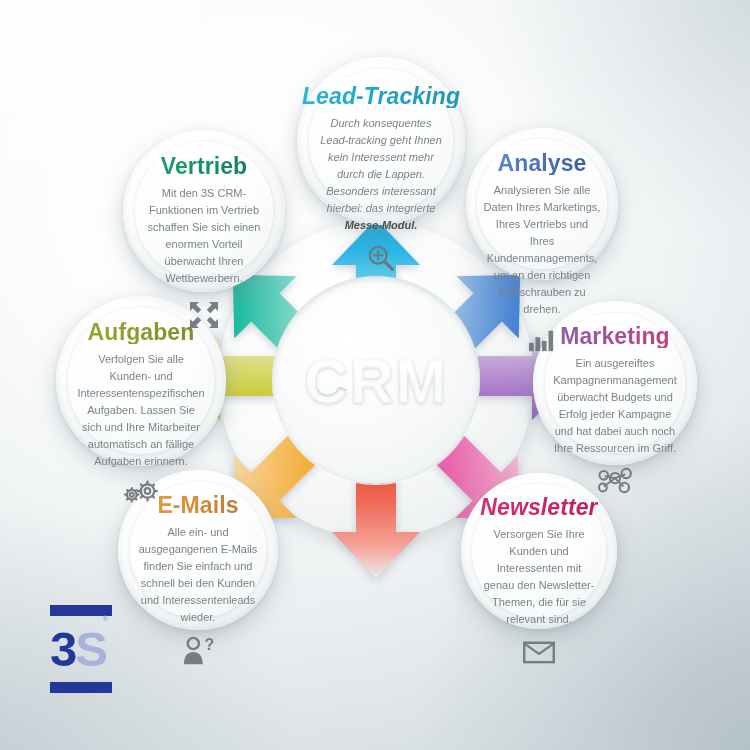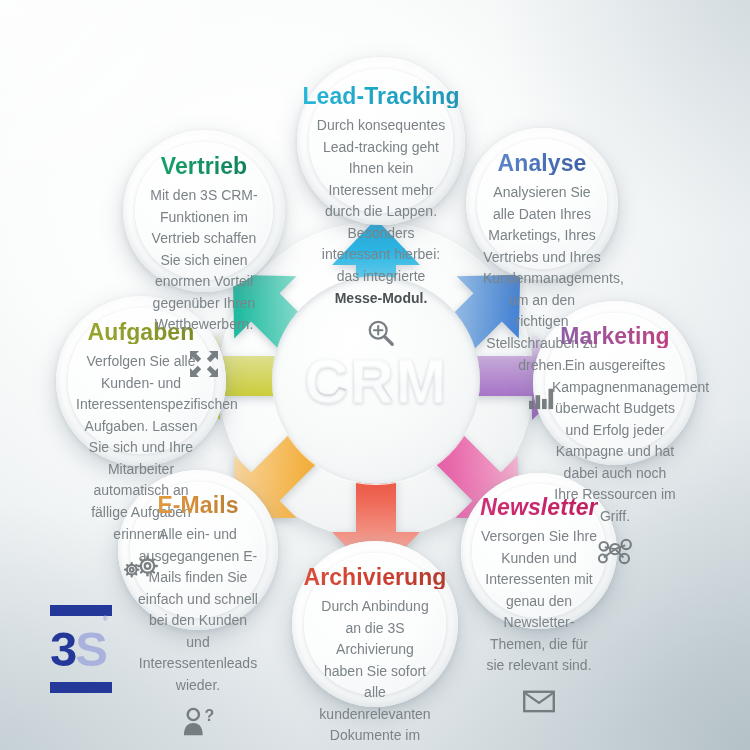--- a/index.html
+++ b/index.html
@@ -62,29 +62,29 @@
   .bubble::before{
     content:"";position:absolute;border-radius:50%;
     left:7.2%;top:7.2%;width:85.6%;height:85.6%;
     background:radial-gradient(circle at 36% 24%, #ffffff 0%, #fcfdfd 52%, #f5f7f8 82%, #eef1f2 100%);
     box-shadow:inset 0 2px 5px rgba(255,255,255,.95), 0 1px 4px rgba(165,178,186,.38);
   }
   .b-content{position:absolute;inset:0;z-index:2;
     display:flex;flex-direction:column;align-items:center;
     text-align:center;box-sizing:border-box;}
   .b-title{font-size:23px;font-weight:700;line-height:1.05;letter-spacing:.1px;white-space:nowrap;}
-  .b-desc{font-size:14px;line-height:1.54;color:#7b8387;margin-top:7px;
+  .b-desc{font-size:11px;line-height:1.54;color:#7b8387;margin-top:7px;
           max-width:132px;font-weight:400;}
   .b-desc b{color:#4b5155;font-weight:700;}
   .b-icon{margin-top:9px;opacity:.92;}
   .b-icon svg{display:block;}
 
   
   #b-lead      {left:297px;top:57px; width:168px;height:168px;}
-  #b-lead  .b-content{padding-top:27px;}
+  #b-lead  .b-content{padding-top:27px;font-style:italic;}
   #b-analyse   {left:466px;top:128px;width:152px;height:152px;}
   #b-analyse .b-content{padding-top:23px;text-align:center;}
   #b-marketing {left:533px;top:301px;width:164px;height:164px;}
   #b-marketing .b-content{padding-top:23px;}
   #b-newsletter{left:461px;top:473px;width:156px;height:156px;}
   #b-newsletter .b-content{padding-top:22px;}
   #b-archiv    {left:292px;top:541px;width:166px;height:166px;}
   #b-archiv .b-content{padding-top:24px;}
   #b-email     {left:118px;top:470px;width:160px;height:160px;}
   #b-email .b-content{padding-top:23px;}
@@ -304,33 +304,20 @@
       <div class="b-desc" style="max-width:118px;">Versorgen Sie Ihre Kunden und Interessenten mit genau den Newsletter-Themen, die für sie relevant sind.</div>
       <div class="b-icon" style="margin-top:12px;">
         <svg width="34" height="24" viewBox="0 0 36 26">
           <rect x="2" y="3" width="32" height="21" fill="none" stroke="#6e7579" stroke-width="2.6"></rect>
           <path d="M3 4.5 L18 15 L33 4.5" fill="none" stroke="#6e7579" stroke-width="2.4"></path>
         </svg>
       </div>
     </div>
   </div>
 
-  <div class="bubble" id="b-archiv">
-    <div class="b-content">
-      <div class="b-title" id="t-archiv">Archivierung</div>
-      <div class="b-desc" style="max-width:120px;">Durch Anbindung an die 3S Archivierung haben Sie sofort alle kundenrelevanten Dokumente im Zugriff.</div>
-      <div class="b-icon" style="margin-top:11px;">
-        <svg width="34" height="28" viewBox="0 0 36 30">
-          <path d="M2 3 L7 3 L11 18 L29 18 L33 6 L9 6" fill="none" stroke="#6e7579" stroke-width="2.5" stroke-linejoin="round" stroke-linecap="round"></path>
-          <circle cx="14" cy="25" r="3.3" fill="none" stroke="#6e7579" stroke-width="2.4"></circle>
-          <circle cx="27" cy="25" r="3.3" fill="none" stroke="#6e7579" stroke-width="2.4"></circle>
-        </svg>
-      </div>
-    </div>
-  </div>
 
   <div class="bubble" id="b-aufgaben">
     <div class="b-content">
       <div class="b-title" id="t-aufgaben">Aufgaben</div>
       <div class="b-desc" style="max-width:130px;">Verfolgen Sie alle Kunden- und Interessentenspezifischen Aufgaben. Lassen Sie sich und Ihre Mitarbeiter automatisch an fällige Aufgaben erinnern.</div>
       <div class="b-icon" style="margin-top:8px;">
         <svg width="38" height="26" viewBox="0 0 40 28">
           <g fill="none" stroke="#6e7579" stroke-width="2.2">
             <circle cx="10" cy="18" r="5.2"></circle>
             <circle cx="10" cy="18" r="2.1"></circle>
@@ -374,21 +361,21 @@
           <path d="M2 30 C2 20 7 17 12 17 C17 17 22 20 22 30 Z" fill="#6e7579"></path>
           <text x="24" y="15" font-family="Liberation Sans, sans-serif" font-size="17" font-weight="700" fill="#6e7579">?</text>
         </svg>
       </div>
     </div>
   </div>
 
   <div class="bubble" id="b-vertrieb">
     <div class="b-content">
       <div class="b-title" id="t-vertrieb">Vertrieb</div>
-      <div class="b-desc" style="max-width:122px;">Mit den 3S CRM-Funktionen im Vertrieb schaffen Sie sich einen enormen Vorteil gegenüber Ihren Wettbewerbern.</div>
+      <div class="b-desc" style="max-width:122px;">Mit den 3S CRM-Funktionen im Vertrieb schaffen Sie sich einen enormen Vorteil überwacht Ihren Wettbewerbern.</div>
       <div class="b-icon" style="margin-top:13px;">
         <svg width="32" height="30" viewBox="0 0 32 30">
           <g fill="#6e7579">
             <path d="M2 2 L11 2 L8.2 4.8 L13.2 9.8 L9.8 13.2 L4.8 8.2 L2 11 Z"></path>
             <path d="M30 2 L30 11 L27.2 8.2 L22.2 13.2 L18.8 9.8 L23.8 4.8 L21 2 Z"></path>
             <path d="M2 28 L2 19 L4.8 21.8 L9.8 16.8 L13.2 20.2 L8.2 25.2 L11 28 Z"></path>
             <path d="M30 28 L21 28 L23.8 25.2 L18.8 20.2 L22.2 16.8 L27.2 21.8 L30 19 Z"></path>
           </g>
         </svg>
       </div>

